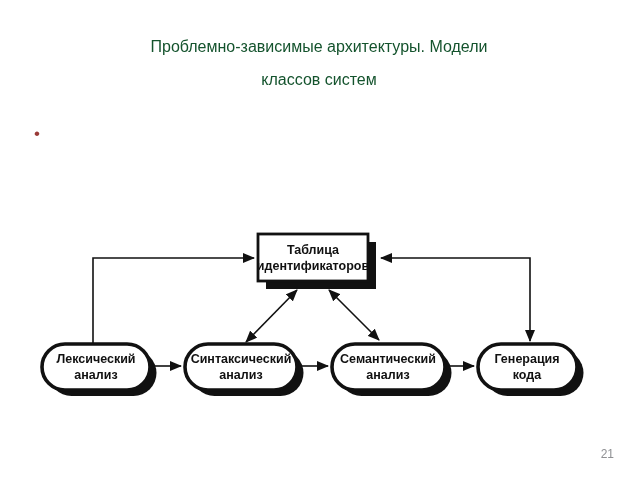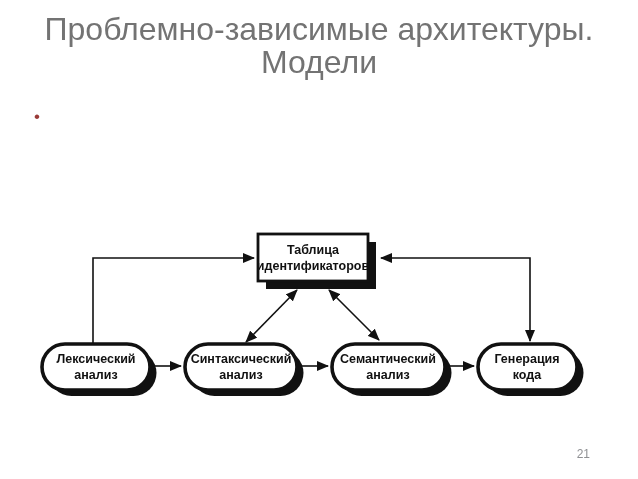--- a/index.html
+++ b/index.html
@@ -4,25 +4,25 @@
 <style>
   html,body{margin:0;padding:0;background:#fff;}
   .slide{
     position:relative;
     width:638px;height:479px;
     background:#ffffff;
     overflow:hidden;
     font-family:"Liberation Sans", sans-serif;
   }
   .title{
-    margin-top:13px;
+    margin-top:30px;
     text-align:center;
-    font-size:32px;
+    font-size:16px;
     line-height:33px;
-    color:#737373;
+    color:#14532d;
   }
   .bullet-row{
     margin-top:24px;
     margin-left:34px;
     display:flex;
     align-items:flex-start;
     color:#9A3B38;
     font-size:21px;
     line-height:27px;
   }
@@ -32,39 +32,40 @@
     font-size:17px;
     line-height:27px;
   }
   .diagram-svg{
     position:absolute;
     left:0;top:0;
     width:638px;height:479px;
   }
   .page-number{
     position:absolute;
-    right:48px;
+    right:24px;
     bottom:18px;
     font-size:12px;
     color:#8F9093;
   }
   .node-label{
     font-family:"Liberation Sans", sans-serif;
     font-weight:bold;
     font-size:12.5px;
     fill:#111111;
   }
 </style>
 </head>
 <body>
 
 <div class="slide">
 
   <div class="title">
     <div>Проблемно-зависимые архитектуры. Модели</div>
+    <div>классов систем</div>
   </div>
 
   <div class="bullet-row">
     <span class="bullet-marker">•</span>
   </div>
 
   <svg class="diagram-svg" viewBox="0 0 638 479" xmlns="http://www.w3.org/2000/svg">
     <defs>
       <marker id="ah" markerUnits="userSpaceOnUse" markerWidth="12" markerHeight="10" refX="11" refY="5" orient="auto-start-reverse">
         <path d="M0,0 L12,5 L0,10 Z" fill="#111111"></path>

